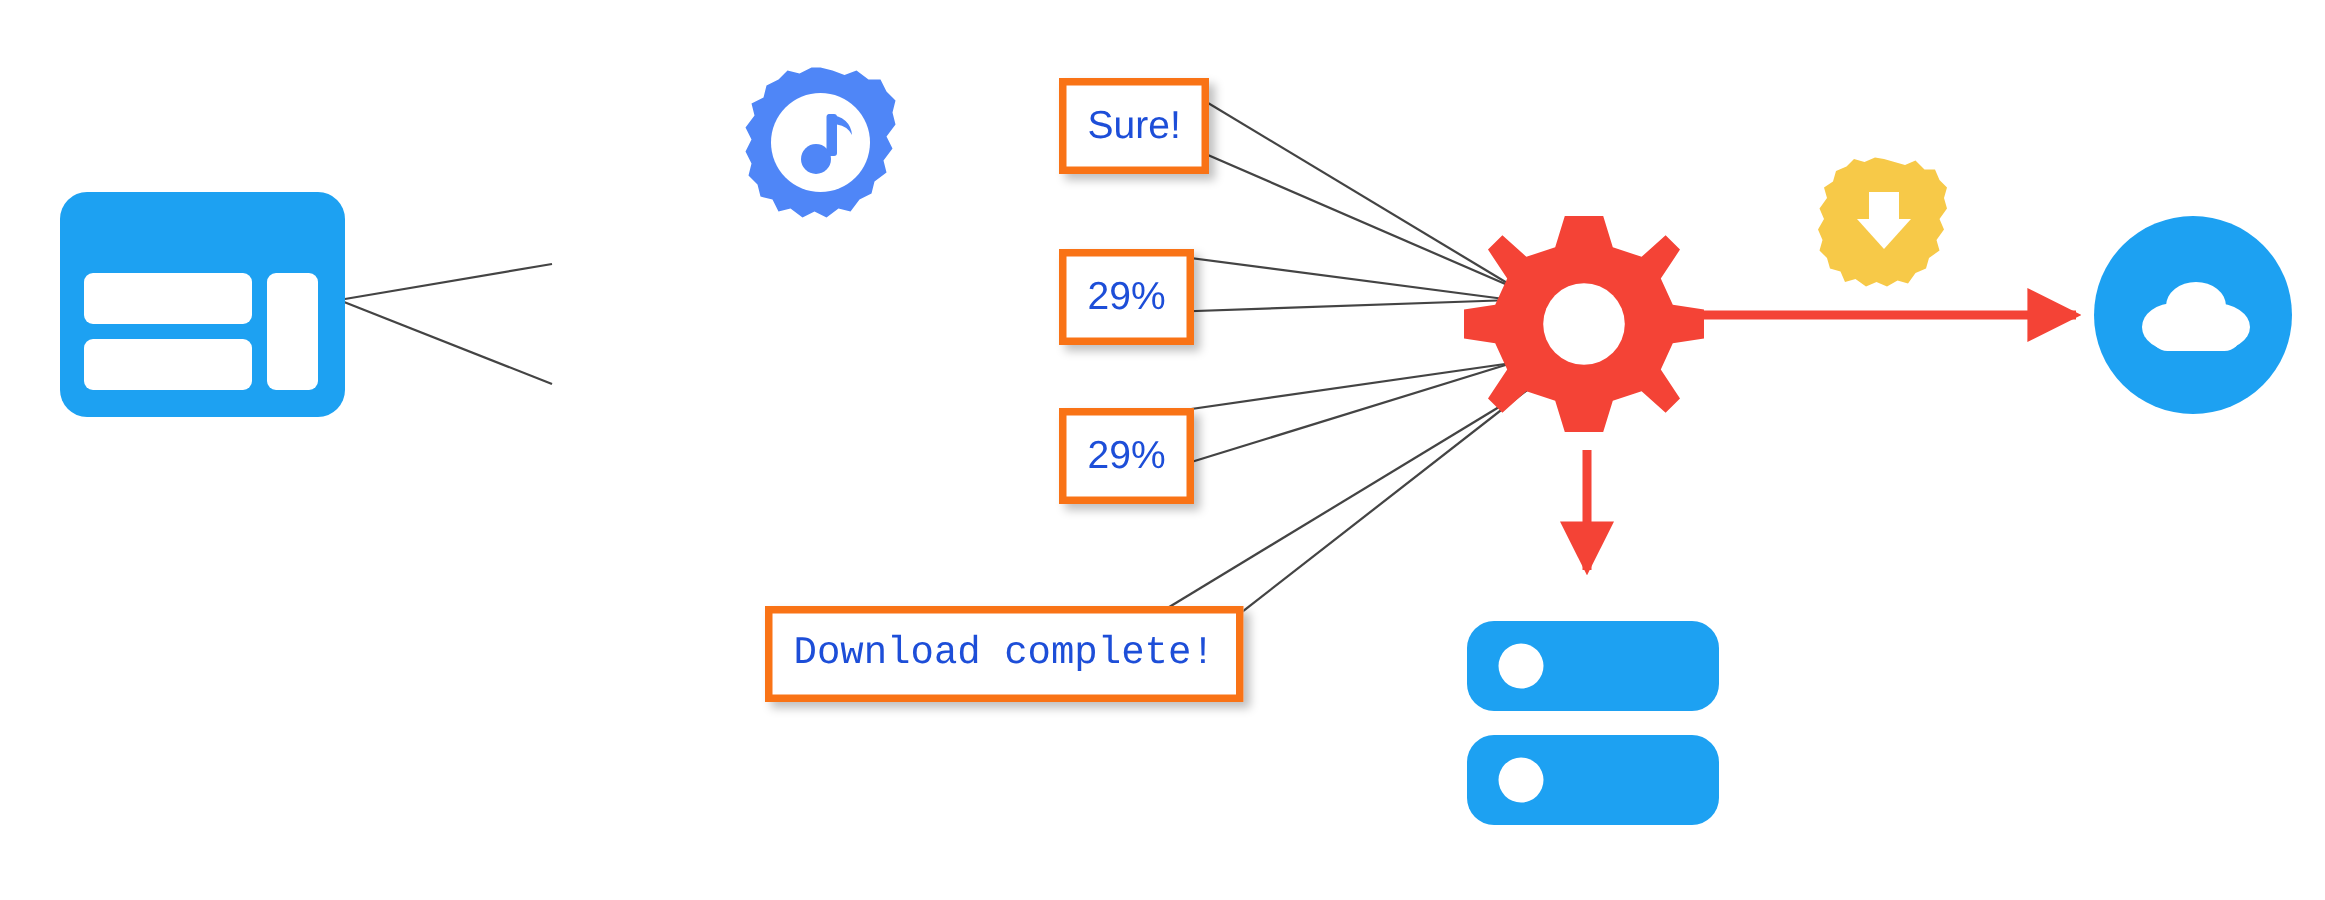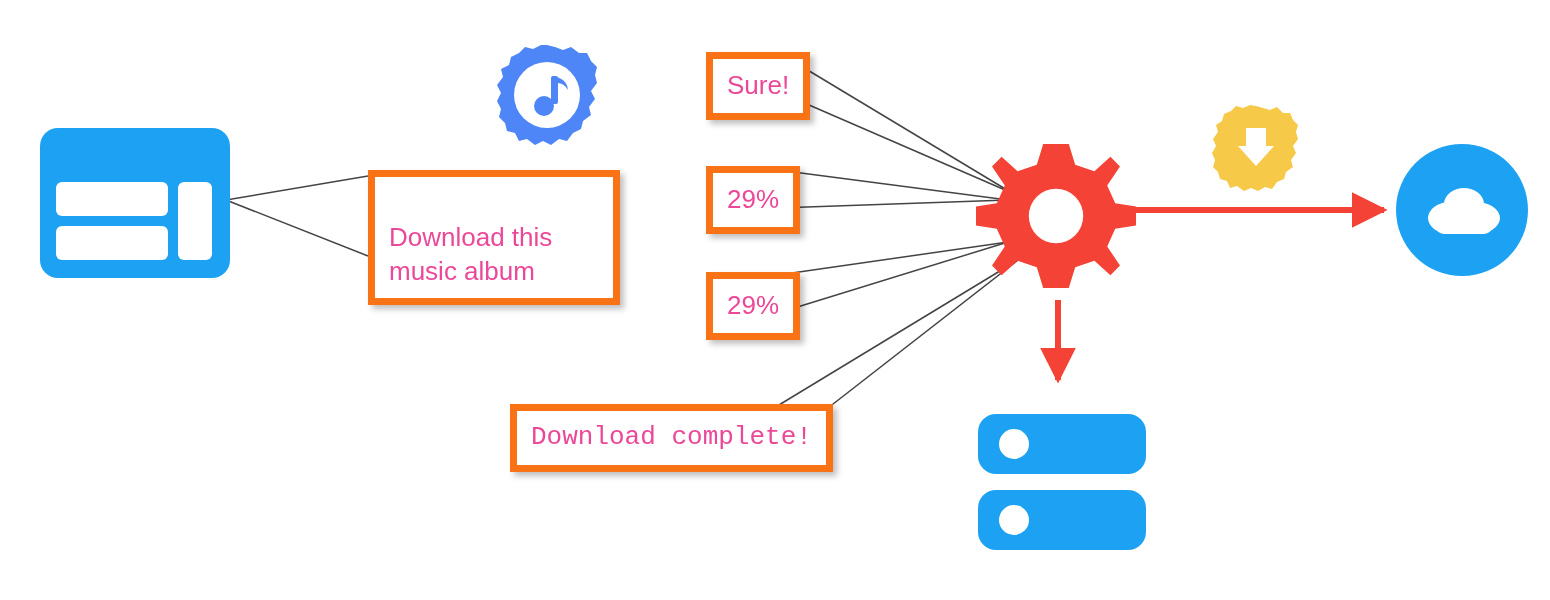--- a/index.html
+++ b/index.html
@@ -12,26 +12,26 @@
     overflow: hidden;
   }
   .stage {
     position: relative;
     width: 1550px;
     height: 600px;
   }
   .bubble {
     position: absolute;
     background: #ffffff;
-    border: 7px solid #f97316;
+    border: 5px solid #f97316;
     box-shadow: 4px 4px 6px rgba(0,0,0,0.25);
     padding: 10px 14px;
     font-size: 26px;
     line-height: 1.3;
-    color: #ec4899;
+    color: #1d4ed8;
     white-space: nowrap;
   }
   svg { display:block; }
 </style>
 </head>
 <body>
 
 <div class="stage">
 
 <svg width="1550" height="600" style="position:absolute;left:0;top:0;">
@@ -77,24 +77,20 @@
     </g>
     <circle cx="55" cy="55" r="33" fill="#fff"></circle>
     <g fill="#4F86F7">
       <rect x="59" y="36" width="7" height="28" rx="2"></rect>
       <circle cx="52" cy="66" r="10"></circle>
       <path d="M60 36 Q75 38 76 50 Q73 44 66 43 Z"></path>
     </g>
   </svg>
 </div>
 
-<div class="bubble" style="left:368px;top:170px;white-space:pre-line;width:210px;">
-  <span>Download this
-music album</span>
-</div>
 
 <div class="bubble" style="left:706px;top:52px;">
   <span>Sure!</span>
 </div>
 
 <div class="bubble" style="left:706px;top:166px;">
   <span>29%</span>
 </div>
 
 <div class="bubble" style="left:706px;top:272px;">

